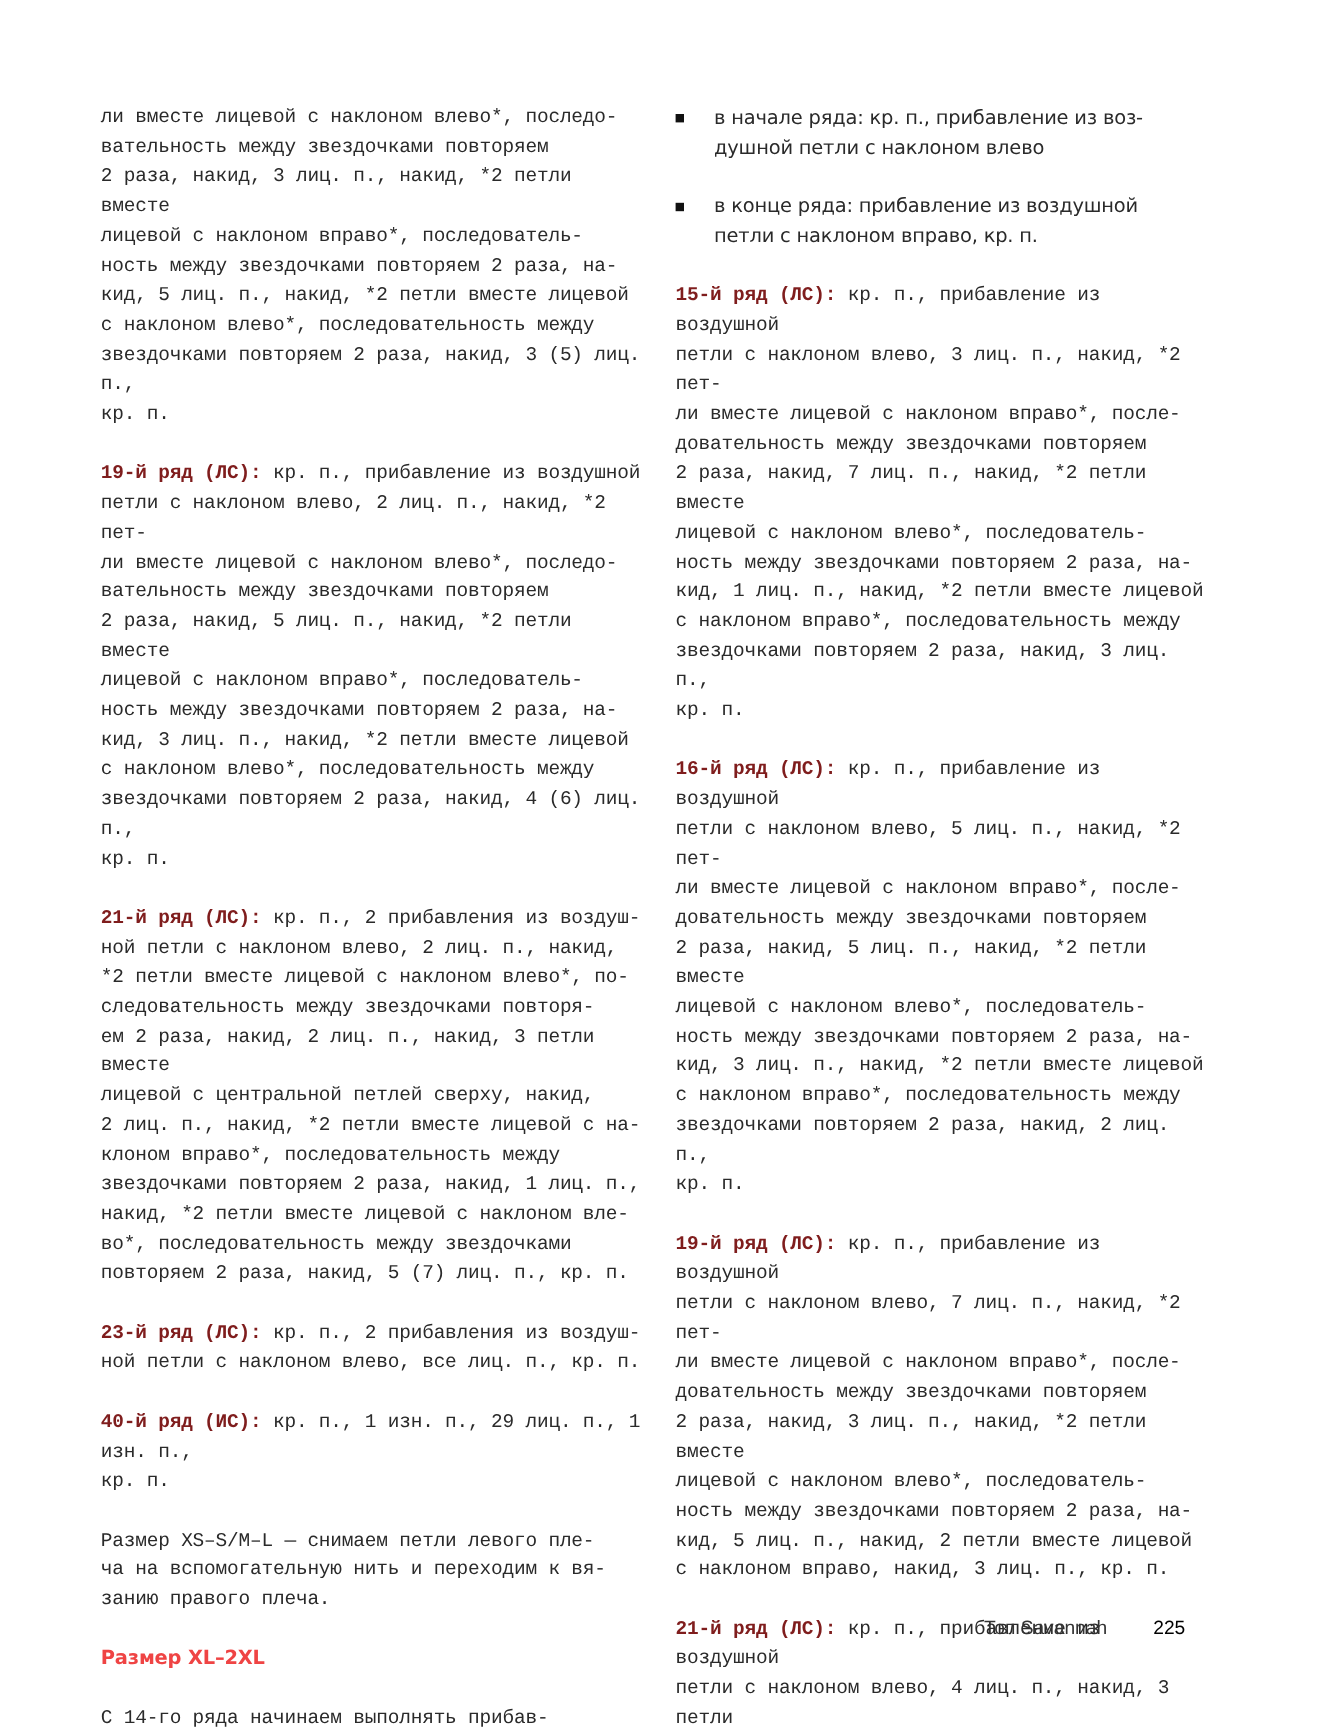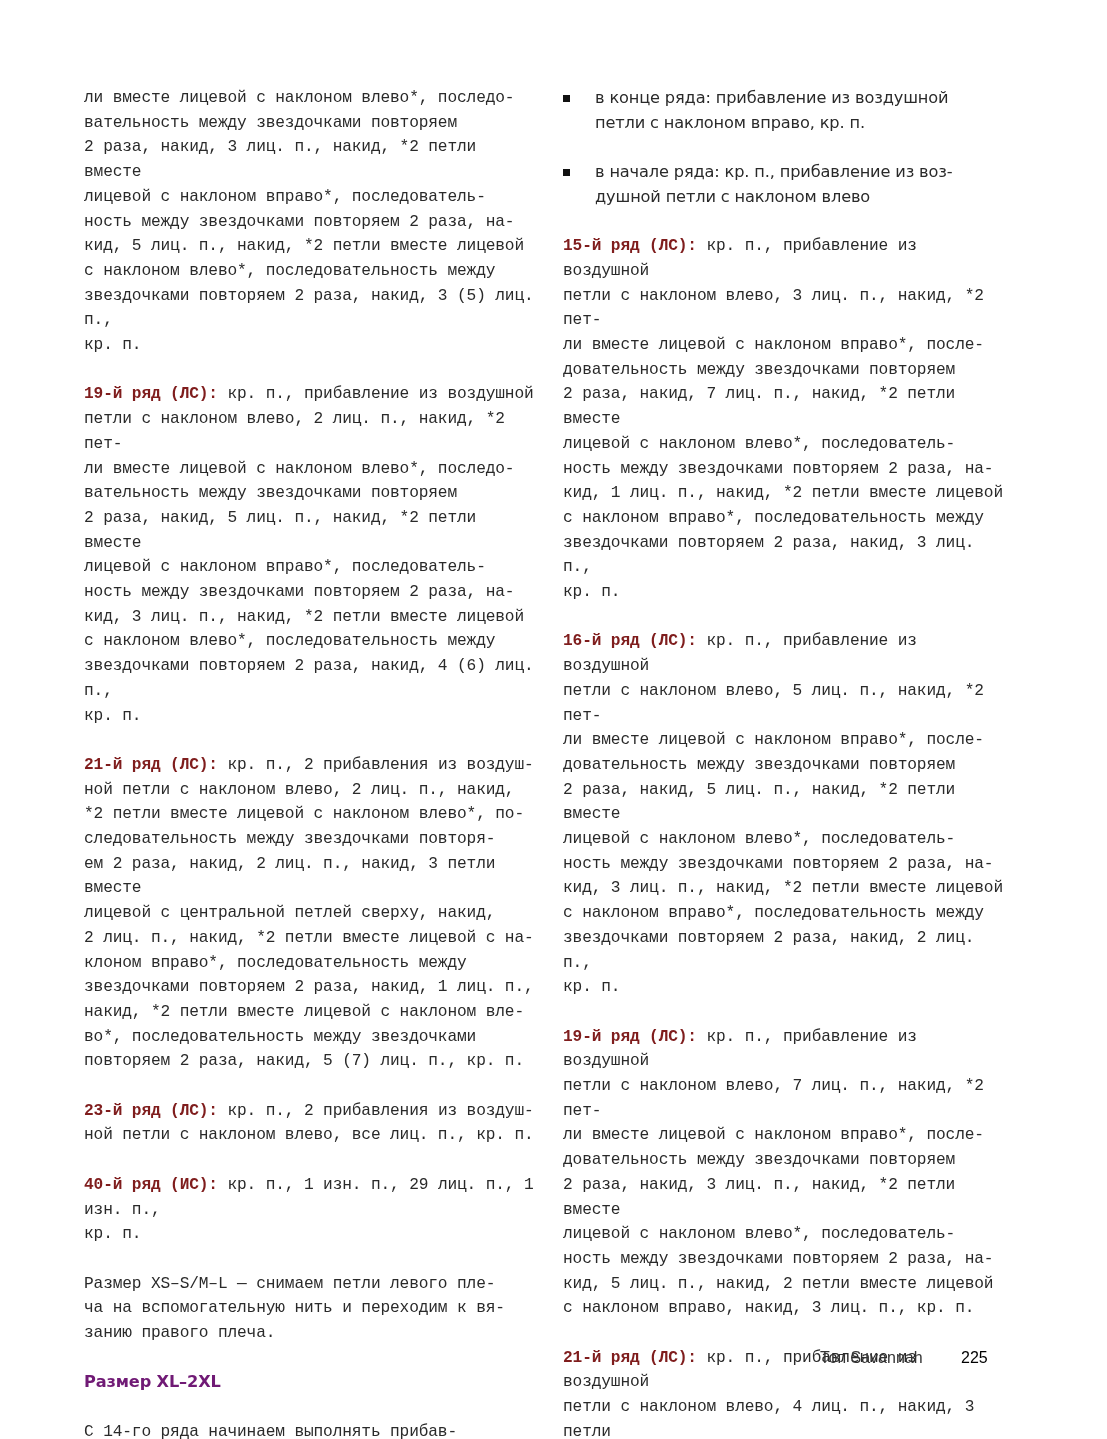--- a/index.html
+++ b/index.html
@@ -8,21 +8,21 @@
       font-family: "DejaVu Sans", sans-serif; color: #2a2a2a;
     }
     .col {
       position: absolute; top: 86px; width: 452px;
       font-size: 16.2px; line-height: 24.7px; letter-spacing: -0.15px;
     }
     .col.left { left: 84px; }
     .col.right { left: 563px; width: 448px; }
     .para { margin: 0 0 24.7px 0; white-space: pre-line; font-family: Liberation Mono, monospace; }
     .para b { font-weight: bold; color: #7f1d1d; }
-    .heading { font-weight: bold; margin: 0 0 24.7px 0; color: #701a75; }
+    .heading { font-weight: bold; margin: 0 0 24.7px 0; color: #ef4444; }
     .bullet-list { list-style: none; margin: 0 0 24.7px 0; padding: 0; }
     .bullet-list li { position: relative; padding-left: 32px; margin-bottom: 24.7px; white-space: pre-line; }
     .bullet-list li:last-child { margin-bottom: 0; }
     .bullet-list li .sq {
       position: absolute; left: 0; top: 9px; width: 7px; height: 7px; background: #111;
     }
     .footer {
       position: absolute; top: 1349px; left: 820px; width: 200px;
       font-family: "Liberation Sans", sans-serif; font-size: 16px; color: #333;
     }
@@ -72,24 +72,24 @@
   <p class="para"><b></b><span>Размер XS–S/M–L — снимаем петли левого пле-
 ча на вспомогательную нить и переходим к вя-
 занию правого плеча.</span></p>
   <div class="heading">Размер XL–2XL</div>
   <p class="para">С 14-го ряда начинаем выполнять прибав-
 ления из воздушных петель для форми-</p>
 </div>
 
 <div class="col right">
   <ul class="bullet-list">
+    <li><span class="sq"></span><span>в начале ряда: кр. п., прибавление из воз-
+душной петли с наклоном влево</span></li>
     <li><span class="sq"></span><span>в конце ряда: прибавление из воздушной
 петли с наклоном вправо, кр. п.</span></li>
-    <li><span class="sq"></span><span>в начале ряда: кр. п., прибавление из воз-
-душной петли с наклоном влево</span></li>
   </ul>
   <p class="para"><b>15-й ряд (ЛС):</b><span> кр. п., прибавление из воздушной
 петли с наклоном влево, 3 лиц. п., накид, *2 пет-
 ли вместе лицевой с наклоном вправо*, после-
 довательность между звездочками повторяем
 2 раза, накид, 7 лиц. п., накид, *2 петли вместе
 лицевой с наклоном влево*, последователь-
 ность между звездочками повторяем 2 раза, на-
 кид, 1 лиц. п., накид, *2 петли вместе лицевой
 с наклоном вправо*, последовательность между

